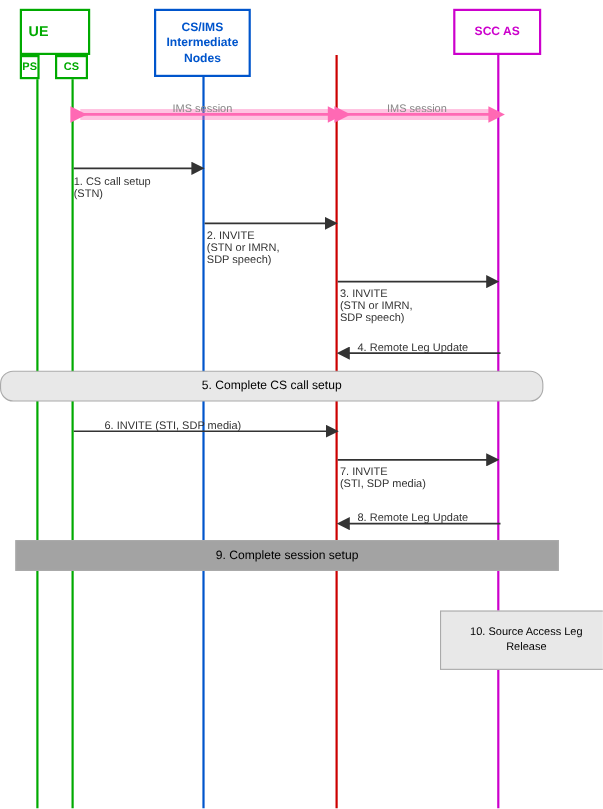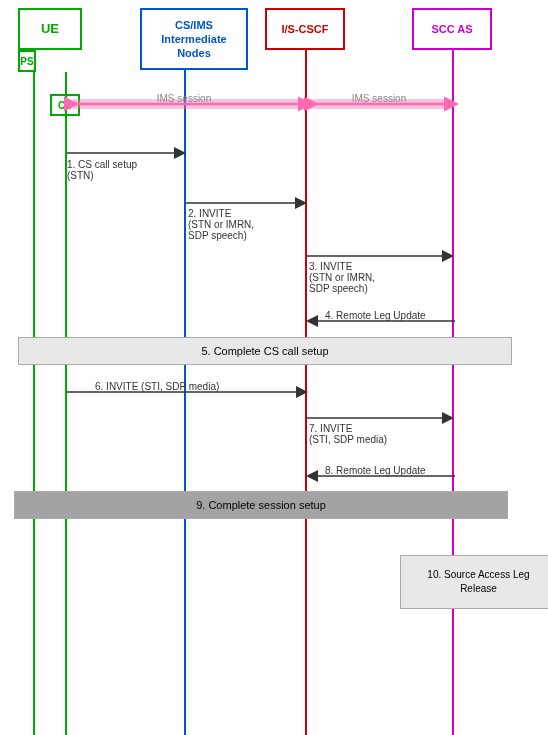--- a/index.html
+++ b/index.html
@@ -46,40 +46,37 @@
       align-items: center;
       justify-content: center;
       font-size: 11px;
     }
   </style>
 </head>
 <body>
 
 <div class="diagram">
 
-  <div class="participant-box" style="left:18px; width:64px; border-color:#00aa00; color:#00aa00; top:8px; height:42px; display:flex; align-items:center; justify-content:center; font-size:13px; font-weight:bold;">
+  <div class="participant-box" style="left:18px; width:64px; border-color:#00aa00; color:#00aa00; top:8px; height:42px; display:flex; align-items:center; justify-content:flex-start; font-size:13px; font-weight:bold;">
     <span>UE</span>
   </div>
 
   <div class="participant-box" style="left:18px; width:18px; border-color:#00aa00; color:#00aa00; top:50px; height:22px; font-size:10px; display:flex; align-items:center; justify-content:center; padding:0;">
     <span>PS</span>
   </div>
-  <div class="participant-box" style="left:50px; width:30px; border-color:#00aa00; color:#00aa00; top:50px; height:22px; font-size:10px; display:flex; align-items:center; justify-content:center; padding:0;margin-top:44px;">
+  <div class="participant-box" style="left:50px; width:30px; border-color:#00aa00; color:#00aa00; top:50px; height:22px; font-size:10px; display:flex; align-items:center; justify-content:center; padding:0;">
     <span>CS</span>
   </div>
 
-  <div class="participant-box" style="left:140px; width:108px; border-color:#0055cc; color:#0055cc; top:8px; height:62px; display:flex; align-items:center; justify-content:center; text-align:center; line-height:1.3;">
+  <div class="participant-box" style="left:140px; width:88px; border-color:#0055cc; color:#0055cc; top:8px; height:62px; display:flex; align-items:center; justify-content:center; text-align:center; line-height:1.3;">
     <span style="white-space:pre-line; font-size:11px;">CS/IMS
 Intermediate
 Nodes</span>
   </div>
 
-  <div class="participant-box" style="left:265px; width:80px; border-color:#cc0000; color:#cc0000; top:8px; height:42px; display:flex; align-items:center; justify-content:center;">
-    <span>I/S-CSCF</span>
-  </div>
 
   <div class="participant-box" style="left:412px; width:80px; border-color:#cc00cc; color:#cc00cc; top:8px; height:42px; display:flex; align-items:center; justify-content:center;text-align:center;">
     <span>SCC AS</span>
   </div>
 
   <div class="lifeline" style="left:33px; background:#00aa00; top:72px; bottom:0;"></div>
 
   <div class="lifeline" style="left:65px; background:#00aa00; top:72px; bottom:0;"></div>
 
   <div class="lifeline" style="left:184px; background:#0055cc; top:70px; bottom:0;"></div>
@@ -154,21 +151,21 @@
   <svg style="position:absolute; left:305px; top:313px; width:154px; height:18px; overflow:visible;">
     <defs>
       <marker id="arr4" markerWidth="8" markerHeight="8" refX="2" refY="4" orient="auto">
         <path d="M8,0 L0,4 L8,8 Z" fill="#333"></path>
       </marker>
     </defs>
     <line x1="4" y1="8" x2="150" y2="8" stroke="#333" stroke-width="1.5" marker-start="url(#arr4)"></line>
     <text x="20" y="6" font-size="10" font-family="Arial" fill="#333">4. Remote Leg Update</text>
   </svg>
 
-  <div class="bg-box" style="left:18px; top:337px; width:494px; height:28px; border-color:#aaa; background:#e8e8e8;">
+  <div class="bg-box" style="left:0; top:337px; width:494px; height:28px; border-color:#aaa; background:#e8e8e8;border-radius:12px;">
     <span style="font-size:11px;">5. Complete CS call setup</span>
   </div>
 
   <svg style="position:absolute; left:65px; top:383px; width:247px; height:18px; overflow:visible;">
     <defs>
       <marker id="arr6" markerWidth="8" markerHeight="8" refX="6" refY="4" orient="auto">
         <path d="M0,0 L8,4 L0,8 Z" fill="#333"></path>
       </marker>
     </defs>
     <line x1="2" y1="9" x2="240" y2="9" stroke="#333" stroke-width="1.5" marker-end="url(#arr6)"></line>

